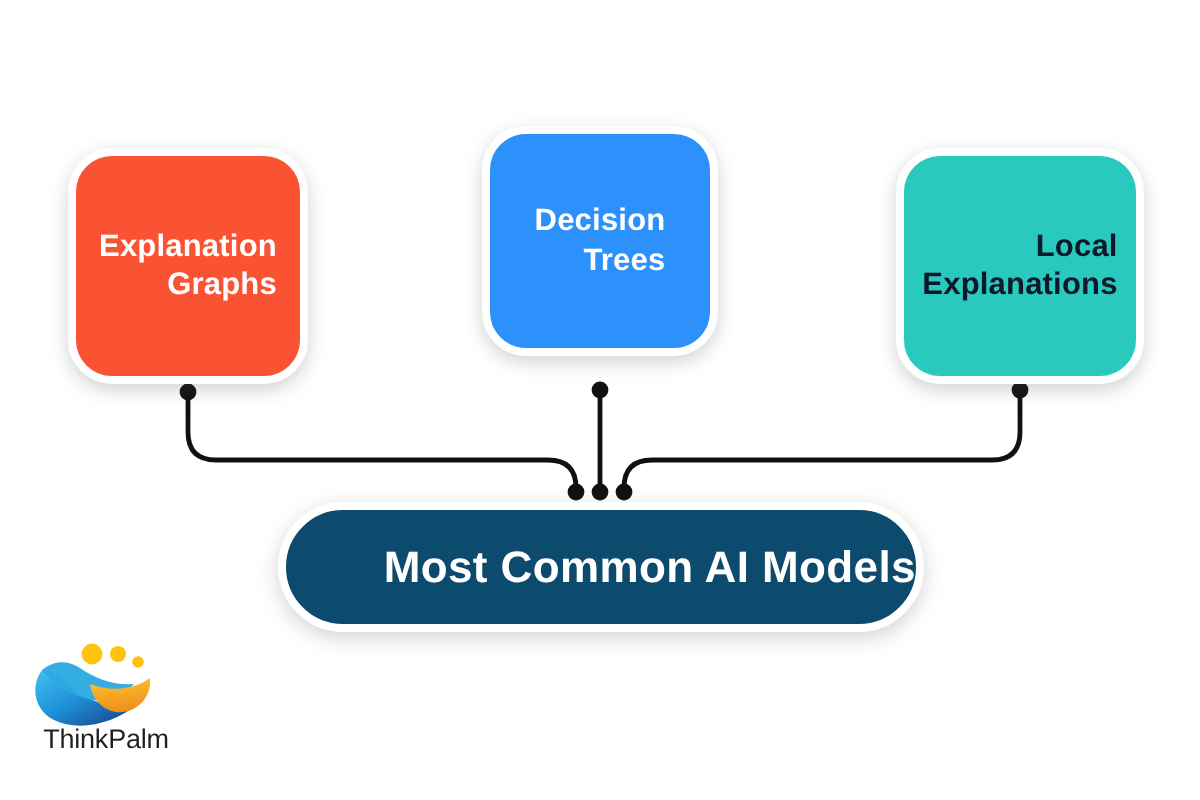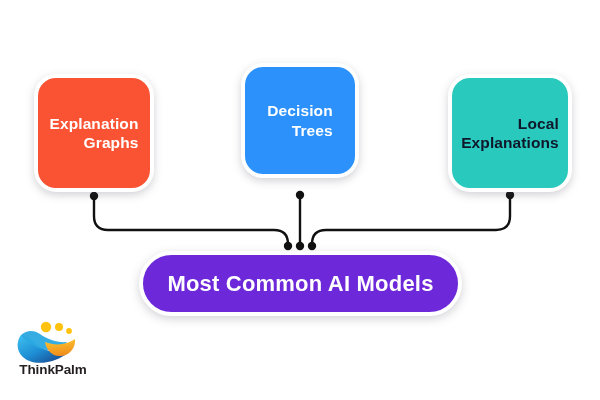--- a/index.html
+++ b/index.html
@@ -56,21 +56,21 @@
     box-shadow:0 3px 10px rgba(80,80,95,0.25);
   }
 
   
   #logo{position:absolute;z-index:3;left:10px;top:318px;width:86px;height:70px;}
   #logo-mark{position:absolute;left:3px;top:0;width:72px;height:46px;}
   #logo-text{
     position:absolute;left:0;top:44px;width:86px;
     text-align:center;
     font-size:13.5px;
-    font-weight:bold;
+    font-weight:normal;
     color:#231f20;
     letter-spacing:-.1px;
   }
 </style>
 </head>
 <body style="background: rgb(255, 255, 255);">
 
 <div id="stage">
 
   <svg id="connectors" viewBox="0 0 600 400">
@@ -98,21 +98,21 @@
   <div class="card" id="card-1" style="background: rgb(44, 145, 251); color: rgb(255, 255, 255);">
     <span class="lbl">Decision
 Trees</span>
   </div>
 
   <div class="card" id="card-2" style="background: rgb(42, 201, 190); color: #0f172a;">
     <span class="lbl">Local
 Explanations</span>
   </div>
 
-  <div id="main-pill" style="background: #6d28d9; color: rgb(255, 255, 255);">
+  <div id="main-pill" style="background: #0c4a6e; color: rgb(255, 255, 255); justify-content: flex-end;">
     <span>Most Common AI Models</span>
   </div>
 
   <div id="logo">
     <svg id="logo-mark" viewBox="0 0 72 46">
       <defs>
         <linearGradient id="gWave" x1="0" y1="0" x2="1" y2="1">
           <stop offset="0%" stop-color="#3FC1F0"></stop>
           <stop offset="48%" stop-color="#1E8FD5"></stop>
           <stop offset="100%" stop-color="#17387F"></stop>

